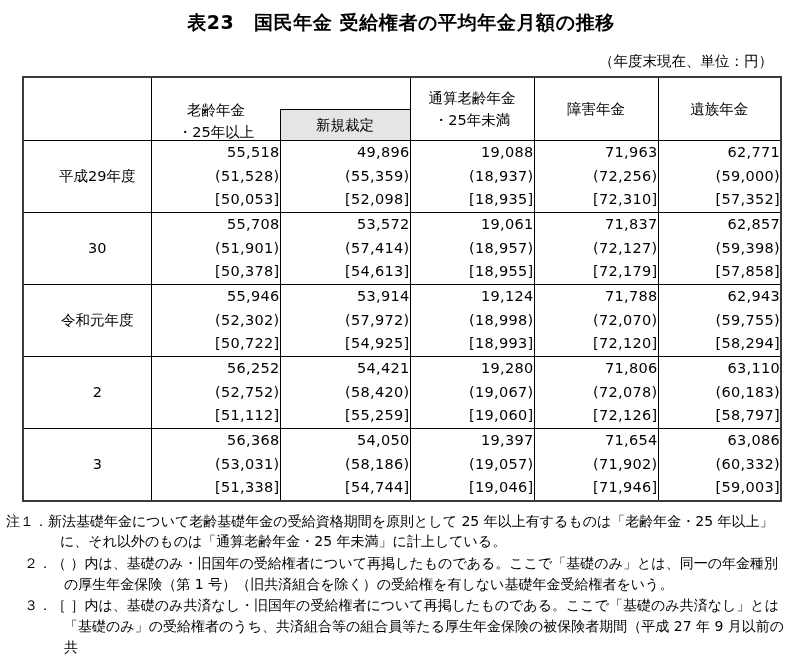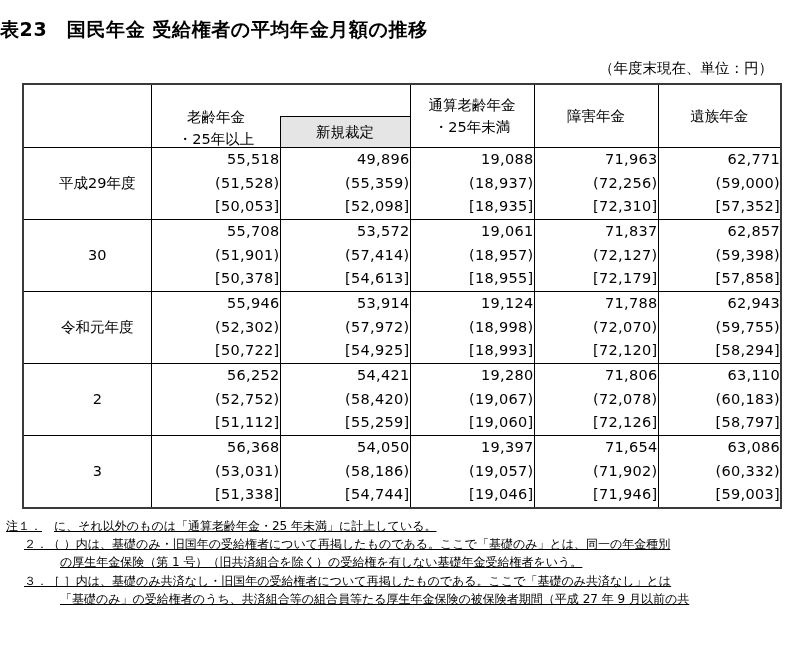--- a/index.html
+++ b/index.html
@@ -12,22 +12,22 @@
     height: 657px;
     font-family: "Liberation Serif", "DejaVu Serif", serif;
     color: #000000;
     overflow: hidden;
     position: relative;
   }
 
   
   .title-bar {
     width: 100%;
-    text-align: left;
-    padding-top: 17px;
+    text-align: center;
+    padding-top: 10px;
     box-sizing: border-box;
   }
   .title-text {
     font-family: "DejaVu Sans", "Liberation Sans", sans-serif;
     font-size: 19px;
     font-weight: bold;
     letter-spacing: 0.6px;
     white-space: pre;
   }
 
@@ -150,24 +150,23 @@
     border: 2px solid #3a3a3a;
   }
   table.pension tr.last-row td {
     border-bottom: none;
   }
 
   
   .notes {
     margin: 9px 0 0 0;
     padding: 0 14px 0 6px;
-    font-size: 12px;
+    font-size: 14px;
     font-family: "DejaVu Sans", "Liberation Sans", sans-serif;
     line-height: 1.48;
-    text-decoration: underline;
   }
   .note {
     display: flex;
     align-items: flex-start;
     margin-bottom: 1px;
   }
   .note-marker {
     flex: 0 0 auto;
     white-space: pre;
   }
@@ -373,20 +372,21 @@
         </tr>
       </tbody>
   </table>
 </div>
 
 <div class="notes">
 
 <div class="note">
       <span class="note-marker">注１．</span>
       <span class="note-body">
+        <span class="note-line">新法基礎年金について老齢基礎年金の受給資格期間を原則として 25 年以上有するものは「老齢年金・25 年以上」</span>
         <span class="note-indent" style="padding-left: 12px;">に、それ以外のものは「通算老齢年金・25 年未満」に計上している。</span>
       </span>
     </div>
     <div class="note">
       <span class="note-marker" style="padding-left: 18px;">２．</span>
       <span class="note-body">
         <span class="note-line">（ ）内は、基礎のみ・旧国年の受給権者について再掲したものである。ここで「基礎のみ」とは、同一の年金種別</span>
         <span class="note-indent" style="padding-left: 12px;">の厚生年金保険（第 1 号）（旧共済組合を除く）の受給権を有しない基礎年金受給権者をいう。</span>
       </span>
     </div>

